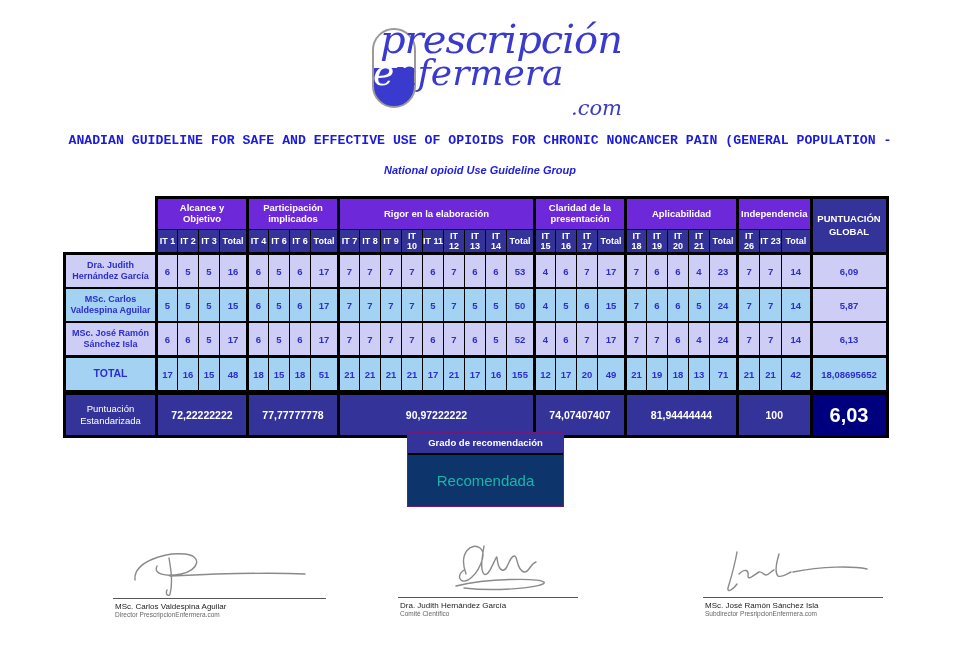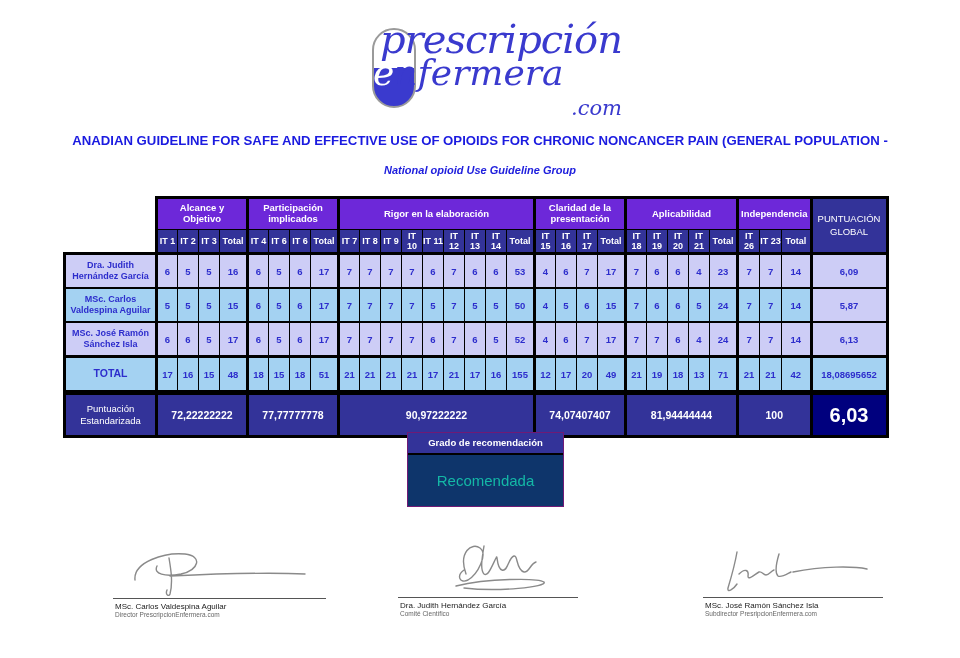--- a/index.html
+++ b/index.html
@@ -17,36 +17,36 @@
   .logo-l1{position:absolute;left:8px;top:-8px;z-index:1;font-family:"DejaVu Serif",serif;
     font-size:40px;color:#3a3ace;letter-spacing:-1px;white-space:nowrap;}
   .logo-l2{position:absolute;left:1px;top:28px;z-index:1;font-family:"DejaVu Serif",serif;
     font-size:36px;color:#3a3ace;letter-spacing:0px;white-space:nowrap;}
   .init-e{color:#ffffff;}
   .logo-com{position:absolute;right:2px;top:72px;z-index:1;font-family:"DejaVu Serif",serif;
     font-size:21px;color:#3a3ace;}
   
   .title{
     position:absolute;top:133px;left:0;width:960px;text-align:center;white-space:nowrap;
-    overflow:hidden;font-weight:bold;font-size:13.2px;color:#1b1be0;letter-spacing:0px;
+    overflow:hidden;font-weight:bold;font-size:13.2px;color:#1b1be0;letter-spacing:0px;font-family:Liberation Mono, monospace;
   }
   .subtitle{
     position:absolute;top:164px;left:0;width:960px;text-align:center;
     font-weight:bold;font-style:italic;font-size:11px;color:#2020dd;
   }
   
   .tablewrap{position:absolute;left:63px;top:196px;}
   table{border-collapse:collapse;table-layout:fixed;}
   th,td{padding:0;margin:0;text-align:center;vertical-align:middle;overflow:hidden;}
   .blank{border:none;background:#ffffff;}
   .ghead{background:#6d28d9;color:#fff;font-weight:bold;font-size:9.5px;line-height:1.15;
     border:1px solid #000;border-top:3px solid #000;height:30px;padding:0 2px;}
   .ithead{background:#333399;color:#fff;font-weight:bold;font-size:9px;
     border:1px solid #000;border-bottom:3px solid #000;height:22px;}
-  .global-h{background:#333399;color:#fff;font-weight:normal;font-size:9.5px;line-height:1.3;
+  .global-h{background:#333399;color:#fff;font-weight:bold;font-size:9.5px;line-height:1.3;
     border:1px solid #000;border-top:3px solid #000;border-right:3px solid #000;border-bottom:3px solid #000;padding:0 4px;}
   .gs{border-left:3px solid #000 !important;}
   .cell{border:1px solid #000;border-top:2px solid #000;border-bottom:2px solid #000;
     font-size:9.5px;font-weight:bold;color:#2d2dcc;height:32px;}
   .tone-lavender{background:#cdcdf6;}
   .tone-blue{background:#a4d2f2;}
   .rowlabel{font-size:9px;font-weight:bold;color:#2d2dcc;line-height:1.25;
     border:2px solid #000;border-left:3px solid #000;border-right:3px solid #000;padding:0 3px;}
   .top3{border-top:3px solid #000 !important;}
   .totalrow{border-top:3px solid #000;}

